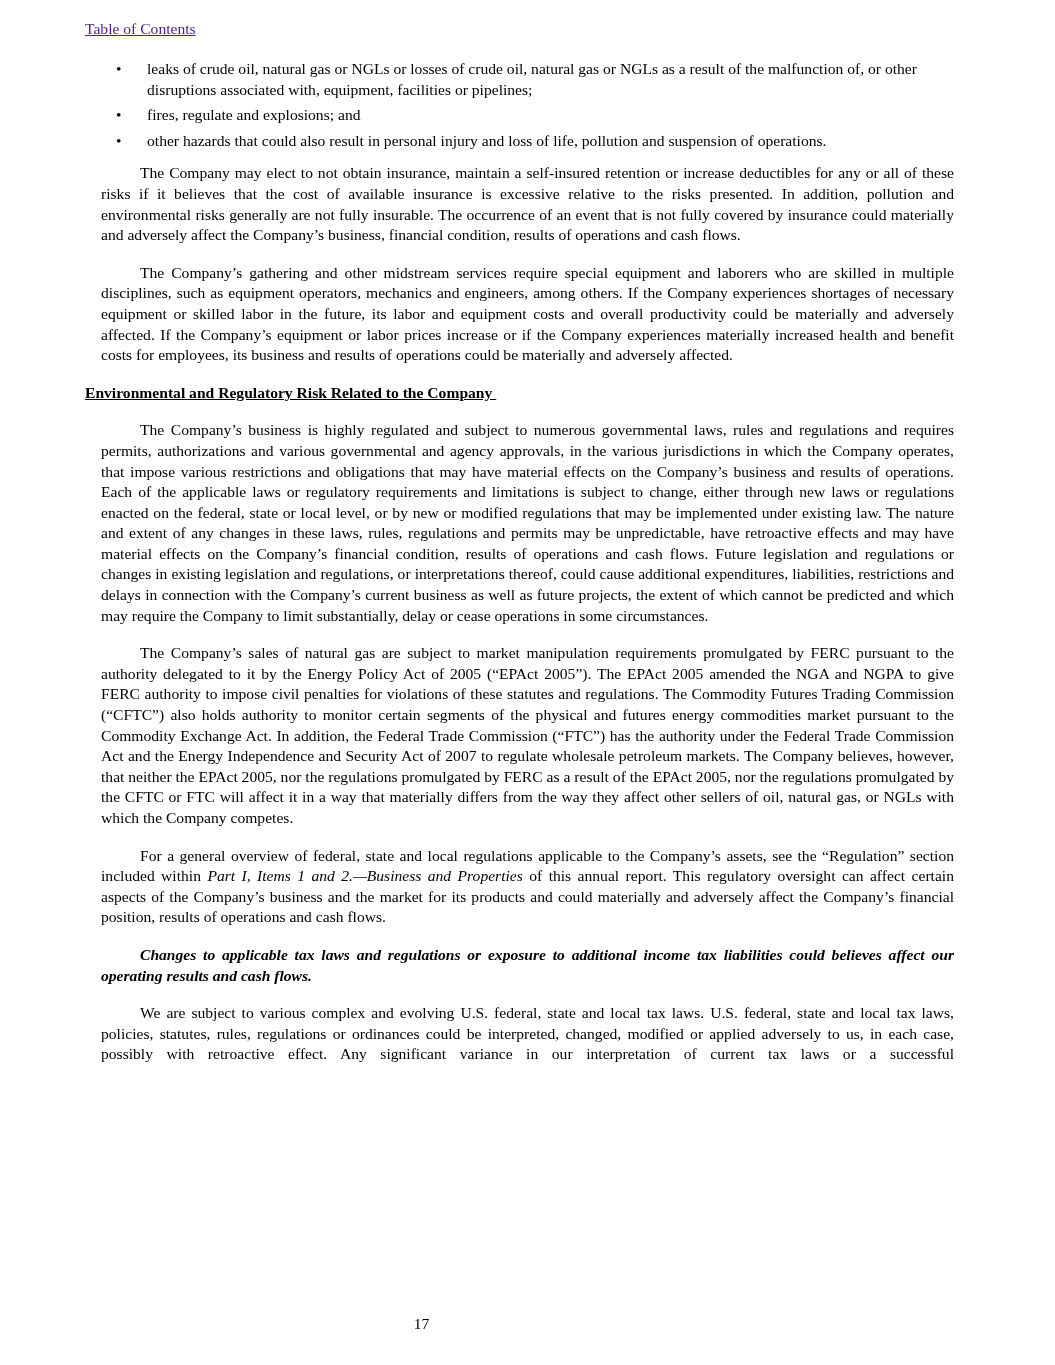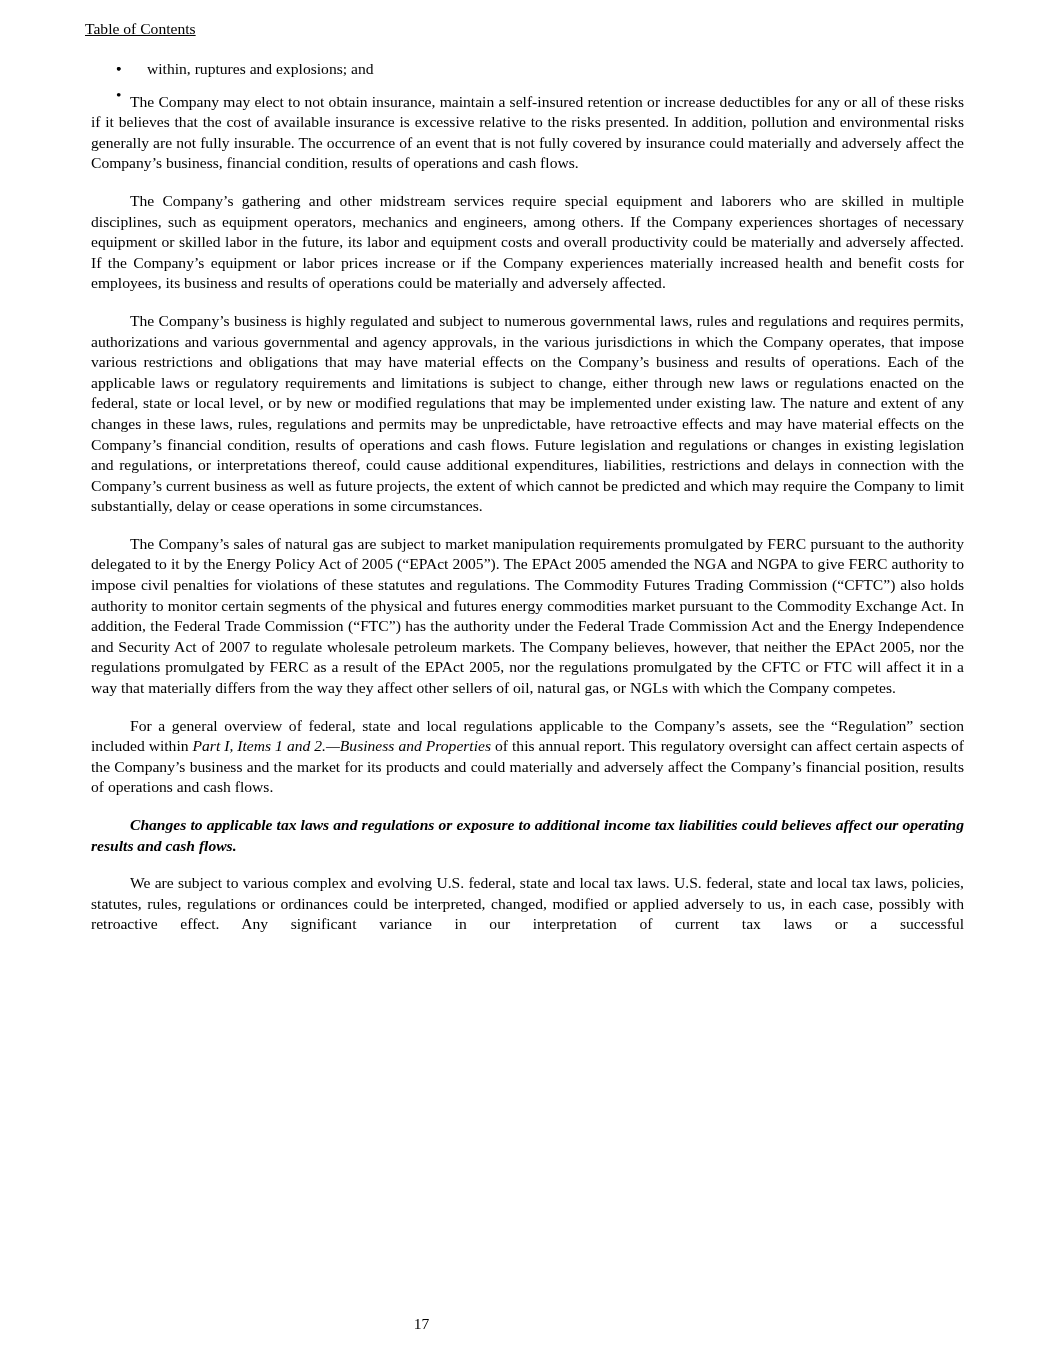--- a/index.html
+++ b/index.html
@@ -13,21 +13,21 @@
       font-size: 15.6px;
     }
     .page {
       position: absolute;
       left: 85px;
       top: 18px;
       width: 885px;
     }
     .nav a {
       display: block;
-      color: #000000;
+      color: #4c1d95;
       text-decoration: underline;
       font-size: 15.6px;
       line-height: 21px;
     }
     .bullets {
       margin: 20px 0 0 0;
       padding: 0;
       list-style: none;
     }
     .bullets li {
@@ -35,21 +35,21 @@
       padding-left: 62px;
       line-height: 20.6px;
       margin-bottom: 5px;
     }
     .bullets li .dot {
       position: absolute;
       left: 31px;
       top: 0;
     }
     p {
-      margin: 6px;
+      margin: 16px;
       line-height: 20.6px;
       text-align: justify;
       text-indent: 39px;
     }
     p.gap { margin-top: 17px; }
     p.heading-bi {
       font-weight: bold;
       font-style: italic;
     }
     .section-heading {
@@ -73,35 +73,40 @@
 <body>
 
 <div class="page">
   <div class="nav">
     <a href="#">Table of Contents</a>
   </div>
 
   <ul class="bullets">
     <li>
       <span class="dot">•</span>
+      <span>leaks of crude oil, natural gas or NGLs or losses of crude oil, natural gas or NGLs as a result of the malfunction of, or other disruptions associated with, equipment, facilities or pipelines;</span>
     </li>
     <li>
       <span class="dot">•</span>
-      <span>within, ruptures and explosions; and</span>
+      <span>fires, regulate and explosions; and</span>
     </li>
     <li>
       <span class="dot">•</span>
+      <span>other hazards that could also result in personal injury and loss of life, pollution and suspension of operations.</span>
     </li>
   </ul>
 
   <p class="gap" style="margin-top:12px;">The Company may elect to not obtain insurance, maintain a self-insured retention or increase deductibles for any or all of these risks if it believes that the cost of available insurance is excessive relative to the risks presented. In addition, pollution and environmental risks generally are not fully insurable. The occurrence of an event that is not fully covered by insurance could materially and adversely affect the Company’s business, financial condition, results of operations and cash flows.</p>
 
 
   <p class="gap">The Company’s gathering and other midstream services require special equipment and laborers who are skilled in multiple disciplines, such as equipment operators, mechanics and engineers, among others. If the Company experiences shortages of necessary equipment or skilled labor in the future, its labor and equipment costs and overall productivity could be materially and adversely affected. If the Company’s equipment or labor prices increase or if the Company experiences materially increased health and benefit costs for employees, its business and results of operations could be materially and adversely affected.</p>
 
+  <div class="section-heading">
+    <span class="section-heading-text">Environmental and Regulatory Risk Related to the Company </span>
+  </div>
 
 
   <p class="gap">The Company’s business is highly regulated and subject to numerous governmental laws, rules and regulations and requires permits, authorizations and various governmental and agency approvals, in the various jurisdictions in which the Company operates, that impose various restrictions and obligations that may have material effects on the Company’s business and results of operations. Each of the applicable laws or regulatory requirements and limitations is subject to change, either through new laws or regulations enacted on the federal, state or local level, or by new or modified regulations that may be implemented under existing law. The nature and extent of any changes in these laws, rules, regulations and permits may be unpredictable, have retroactive effects and may have material effects on the Company’s financial condition, results of operations and cash flows. Future legislation and regulations or changes in existing legislation and regulations, or interpretations thereof, could cause additional expenditures, liabilities, restrictions and delays in connection with the Company’s current business as well as future projects, the extent of which cannot be predicted and which may require the Company to limit substantially, delay or cease operations in some circumstances.</p>
 
   <p class="gap">The Company’s sales of natural gas are subject to market manipulation requirements promulgated by FERC pursuant to the authority delegated to it by the Energy Policy Act of 2005 (“EPAct 2005”). The EPAct 2005 amended the NGA and NGPA to give FERC authority to impose civil penalties for violations of these statutes and regulations. The Commodity Futures Trading Commission (“CFTC”) also holds authority to monitor certain segments of the physical and futures energy commodities market pursuant to the Commodity Exchange Act. In addition, the Federal Trade Commission (“FTC”) has the authority under the Federal Trade Commission Act and the Energy Independence and Security Act of 2007 to regulate wholesale petroleum markets. The Company believes, however, that neither the EPAct 2005, nor the regulations promulgated by FERC as a result of the EPAct 2005, nor the regulations promulgated by the CFTC or FTC will affect it in a way that materially differs from the way they affect other sellers of oil, natural gas, or NGLs with which the Company competes.</p>
 
   <p class="gap"><span>For a general overview of federal, state and local regulations applicable to the Company’s assets, see the “Regulation” section included within </span><i class="ref">Part I, Items 1 and 2.—Business and Properties</i><span> of this annual report. This regulatory oversight can affect certain aspects of the Company’s business and the market for its products and could materially and adversely affect the Company’s financial position, results of operations and cash flows.</span></p>
 
   <p class="gap heading-bi">Changes to applicable tax laws and regulations or exposure to additional income tax liabilities could believes affect our operating results and cash flows.</p>
 

